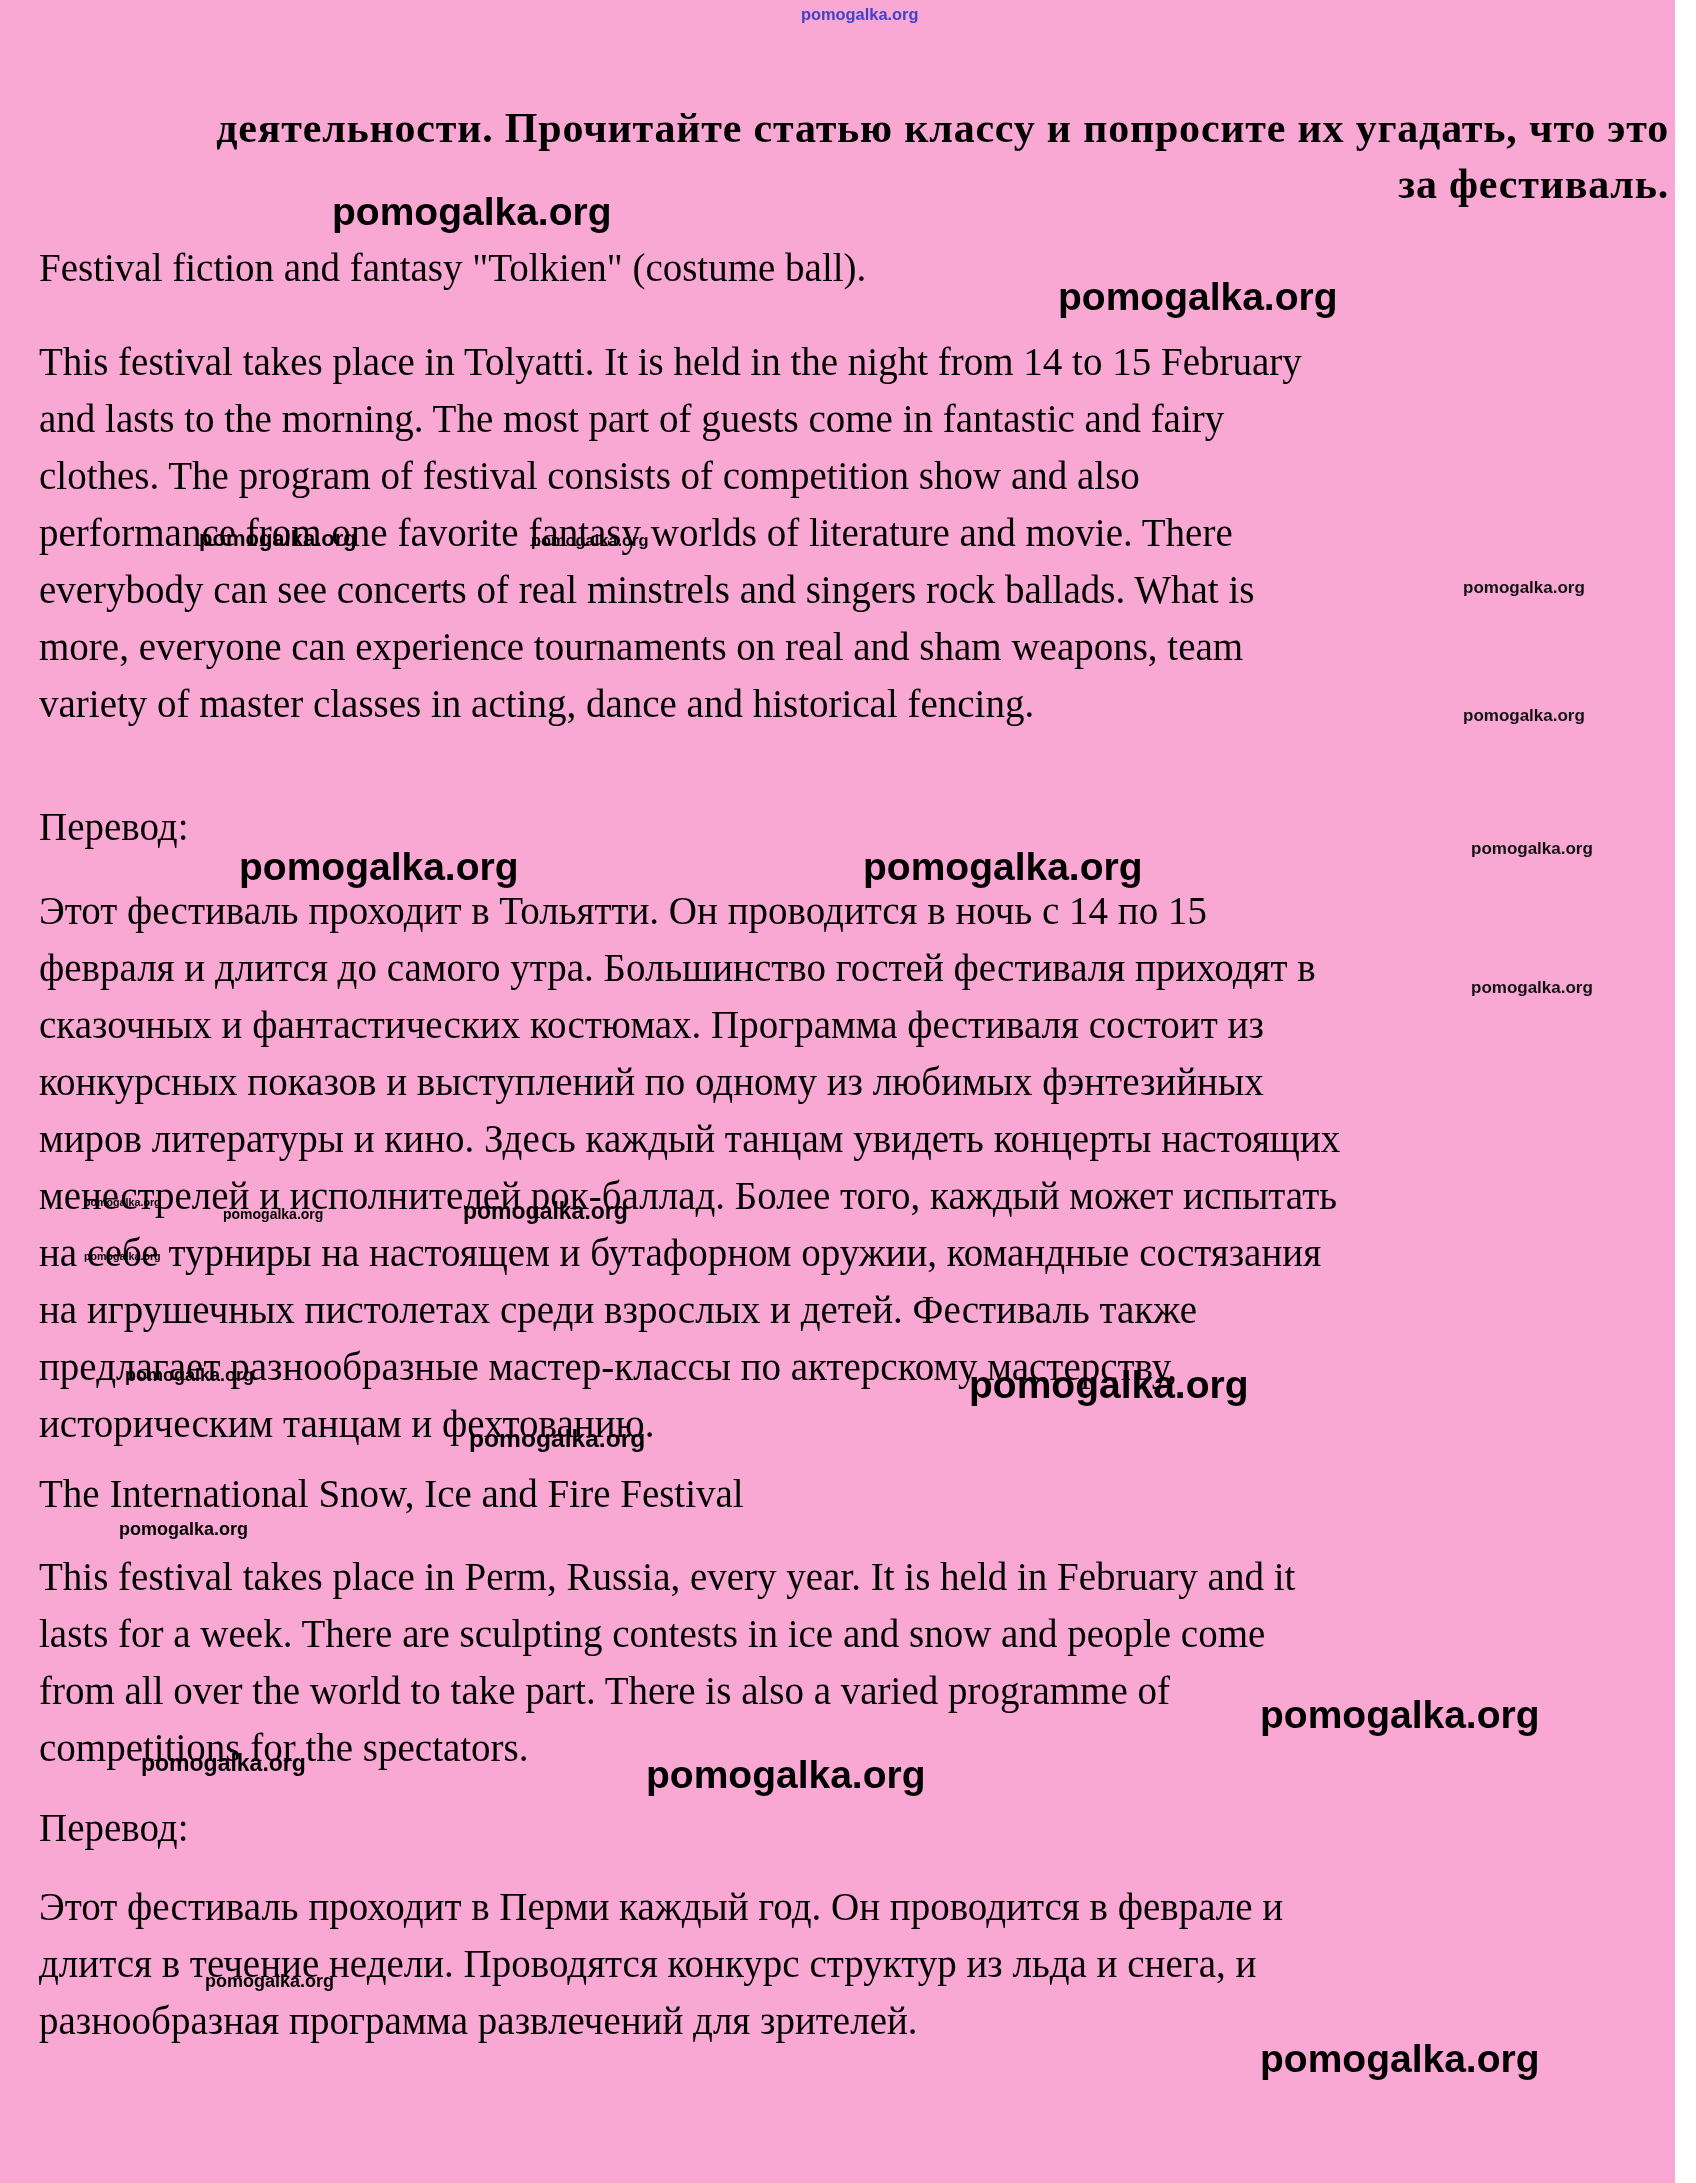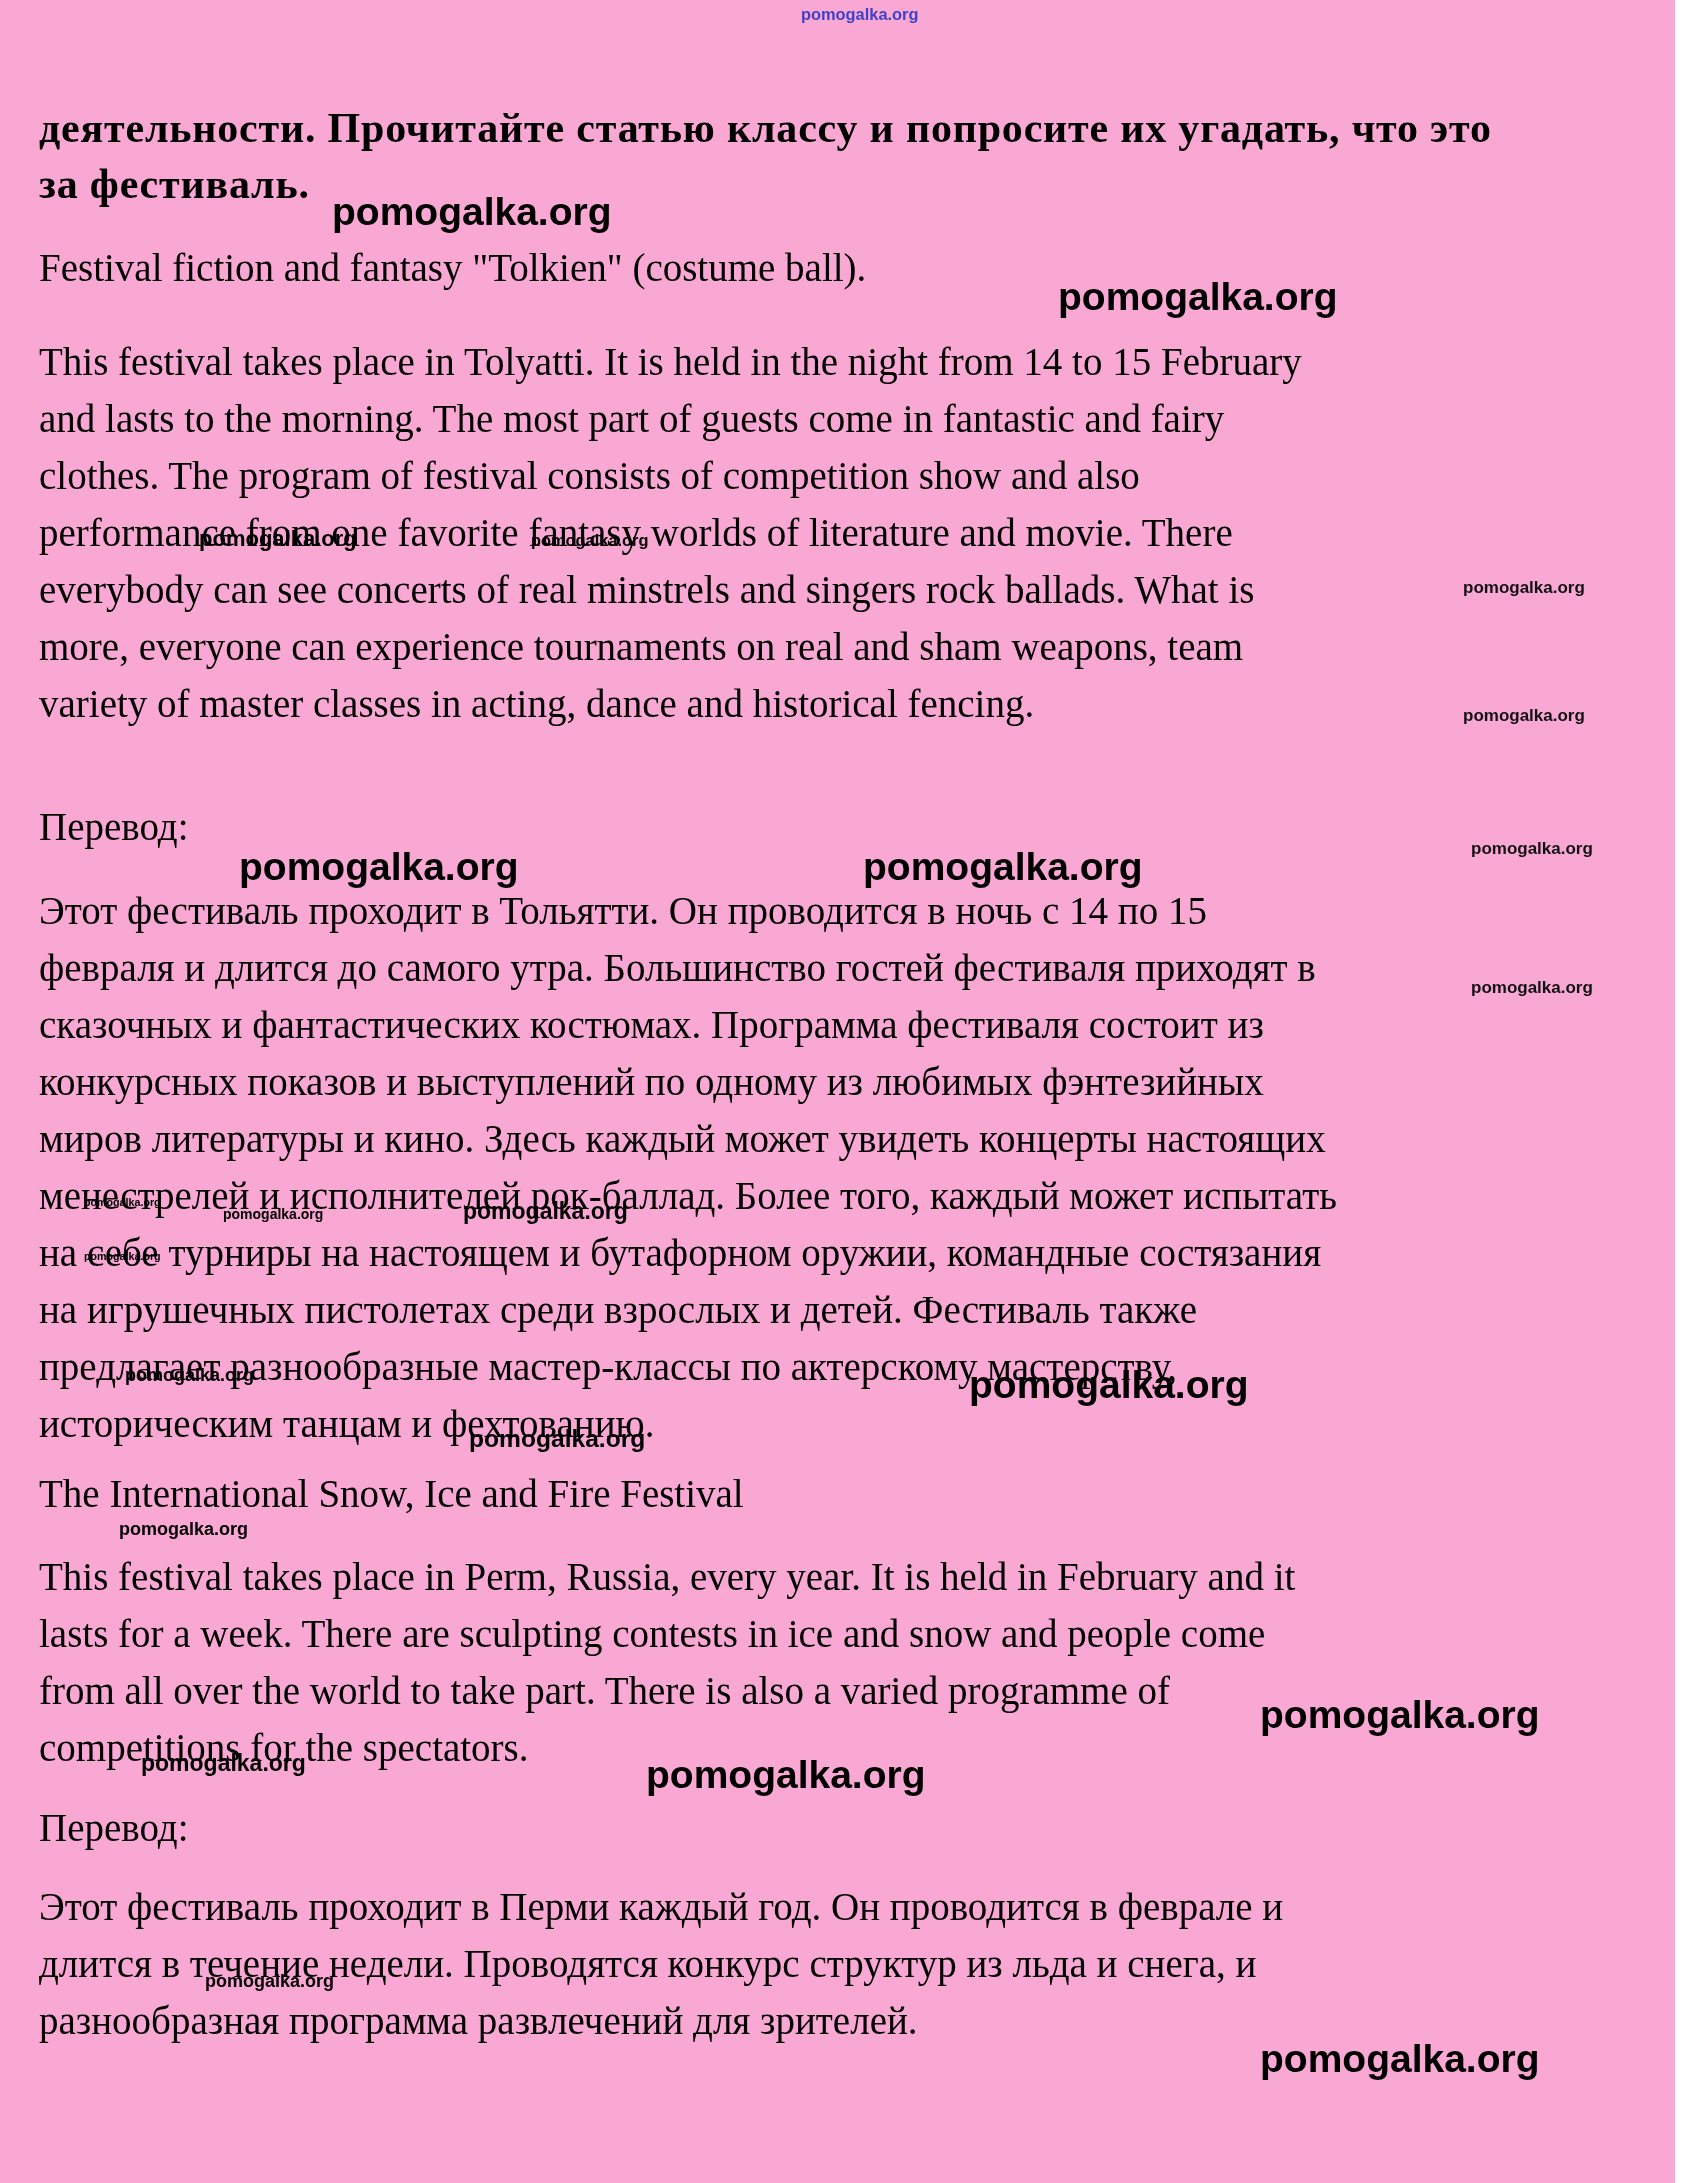--- a/index.html
+++ b/index.html
@@ -25,20 +25,21 @@
     color: #000000;
   }
   .tblock .line {
     white-space: nowrap;
   }
   .heading {
     font-size: 42px;
     line-height: 56px;
     font-weight: bold;
     letter-spacing: 0.8px;
+    text-align: right;
   }
   .wm {
     position: absolute;
     font-family: "Liberation Sans", sans-serif;
     font-weight: bold;
     white-space: nowrap;
     color: #000000;
   }
   .wm-top {
     color: #4141c8;
@@ -100,21 +101,21 @@
 
   <div class="tblock" style="top:798px;">
     <div class="line">Перевод:</div>
   </div>
 
   <div class="tblock" style="top:882px;">
     <div class="line">Этот фестиваль проходит в Тольятти. Он проводится в ночь с 14 по 15</div>
     <div class="line">февраля и длится до самого утра. Большинство гостей фестиваля приходят в</div>
     <div class="line">сказочных и фантастических костюмах. Программа фестиваля состоит из</div>
     <div class="line">конкурсных показов и выступлений по одному из любимых фэнтезийных</div>
-    <div class="line">миров литературы и кино. Здесь каждый может увидеть концерты настоящих</div>
+    <div class="line">миров литературы и кино. Здесь каждый танцам увидеть концерты настоящих</div>
     <div class="line">менестрелей и исполнителей рок-баллад. Более того, каждый может испытать</div>
     <div class="line">на себе турниры на настоящем и бутафорном оружии, командные состязания</div>
     <div class="line">на игрушечных пистолетах среди взрослых и детей. Фестиваль также</div>
     <div class="line">предлагает разнообразные мастер-классы по актерскому мастерству,</div>
     <div class="line">историческим танцам и фехтованию.</div>
   </div>
 
   <div class="tblock" style="top:1465px;">
     <div class="line">The International Snow, Ice and Fire Festival</div>
   </div>

